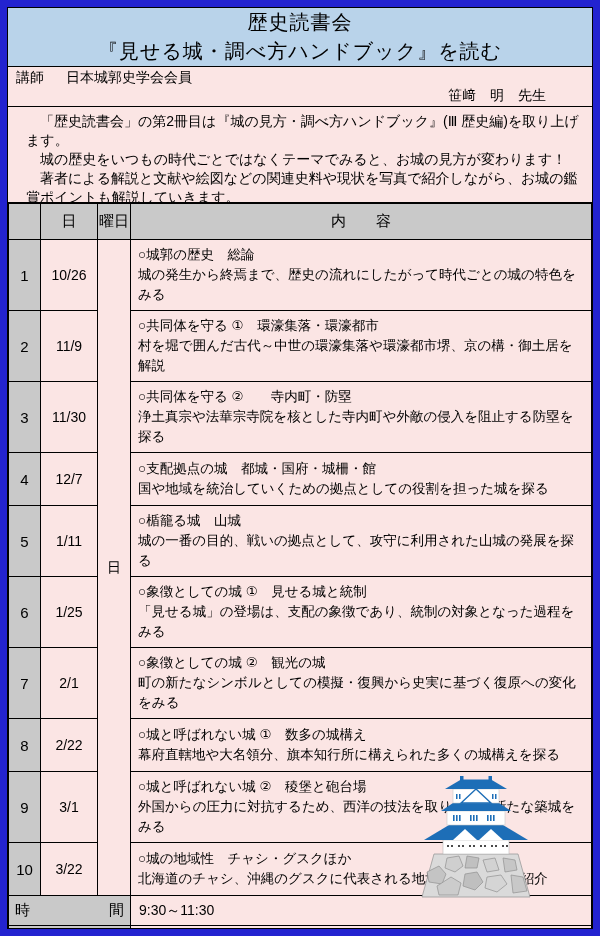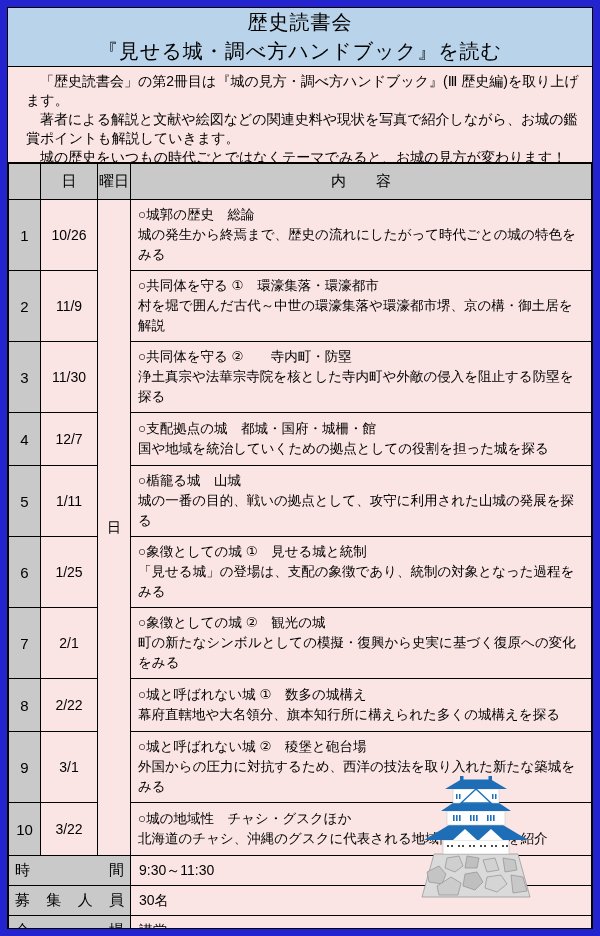--- a/index.html
+++ b/index.html
@@ -83,25 +83,31 @@
 <body>
 
 <div class="page">
   <div class="inner">
 
     <div class="title-block">
       <div>歴史読書会</div>
       <div>『見せる城・調べ方ハンドブック』を読む</div>
     </div>
 
+    <div class="lecturer-block">
+      <div class="lecturer-line1">
+        <span class="lecturer-label">講師</span><span>日本城郭史学会会員</span>
+      </div>
+      <div class="lecturer-line2">笹﨑　明　先生</div>
+    </div>
 
     <div class="intro-block">
       <p>　「歴史読書会」の第2冊目は『城の見方・調べ方ハンドブック』(Ⅲ 歴史編)を取り上げます。</p>
+      <p>　城の歴史をいつもの時代ごとではなくテーマでみると、お城の見方が変わります！</p>
       <p>　著者による解説と文献や絵図などの関連史料や現状を写真で紹介しながら、お城の鑑賞ポイントも解説していきます。</p>
-      <p>　城の歴史をいつもの時代ごとではなくテーマでみると、お城の見方が変わります！</p>
     </div>
 
     <table class="sched">
       <colgroup>
           <col class="c-no">
           <col class="c-date">
           <col class="c-wd">
           <col class="c-content">
         </colgroup>
       <tbody>

